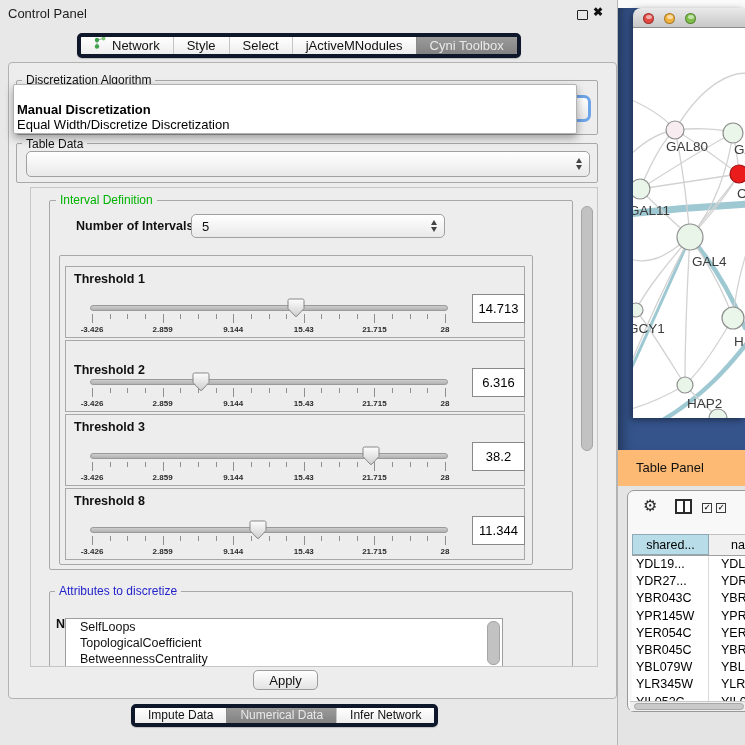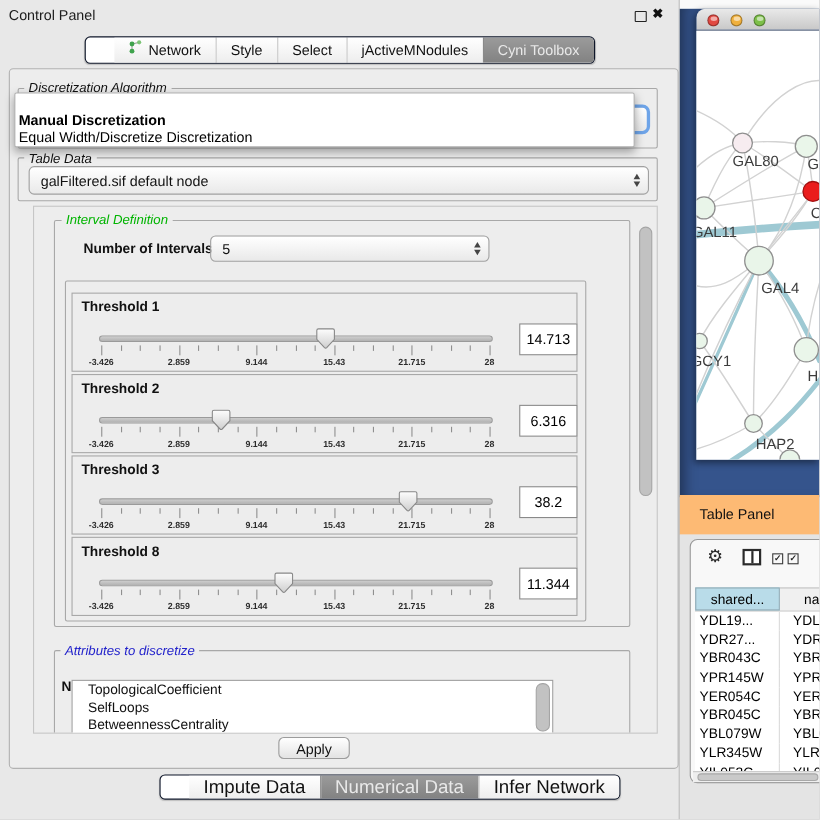--- a/index.html
+++ b/index.html
@@ -5,33 +5,33 @@
   html,body{margin:0;padding:0;background:#cfcfcf;}
   *{box-sizing:border-box;font-family:"Liberation Sans",sans-serif;}
   #app{position:relative;width:745px;height:745px;overflow:hidden;background:#e8e8e8;}
 
   
   #left{position:absolute;left:0;top:0;width:618px;height:745px;background:#e8e8e8;border-right:1px solid #b5b5b5;}
   .cp-title{position:absolute;left:8px;top:6px;font-size:13px;color:#1c1c1c;}
   .float-btn{position:absolute;left:577px;top:10px;width:11px;height:10px;border:1.5px solid #222;border-radius:1px;background:transparent;}
   .close-btn{position:absolute;left:593px;top:5px;font-size:12px;font-weight:bold;color:#111;}
 
-  .segbar{position:absolute;display:flex;border:1px solid #0f172a;border-radius:5px;overflow:hidden;background:#fff;box-shadow:0 1px 1px rgba(0,0,0,.18);padding-left:26px;}
+  .segbar{position:absolute;display:flex;border:4px solid #0f172a;border-radius:5px;overflow:hidden;background:#fff;box-shadow:0 1px 1px rgba(0,0,0,.18);}
   .seg{display:flex;align-items:center;gap:5px;padding:0 13px;background:linear-gradient(#ffffff,#ededed);color:#111;white-space:nowrap;}
   .seg+.seg{border-left:1px solid #c6c6c6;}
   .seg.sel{background:linear-gradient(#9b9b9b,#828282);color:#e9e9e9;border-left-color:#8a8a8a;}
   #topTabs{left:77px;top:33px;height:25px;font-size:13px;}
   #topTabs .seg{line-height:23px;}
-  #bottomTabs{left:145px;top:704px;height:23px;font-size:17px;}
+  #bottomTabs{left:131px;top:704px;height:23px;font-size:12px;}
   #bottomTabs .seg{line-height:21px;}
 
   #mainPanel{position:absolute;left:8px;top:62px;width:609px;height:637px;background:#ededed;border:1px solid #b2b2b2;border-radius:4px;}
 
   .group{position:absolute;border:1px solid #a8a8a8;border-radius:2px;}
-  .legend{position:absolute;background:#ededed;padding:0 4px;font-size:12px;color:#111;white-space:nowrap;font-style:italic;}
+  .legend{position:absolute;background:#ededed;padding:0 4px;font-size:12px;color:#111;white-space:nowrap;}
   .legend.green{color:#00b400;}
   .legend.blue{color:#2323cb;}
 
   .combo{position:absolute;background:linear-gradient(#ffffff,#e9e9e9);border:1px solid #a0a0a0;border-radius:5px;font-size:13px;color:#111;display:flex;align-items:center;padding:0 10px;}
   .stepper{position:absolute;right:7px;top:50%;transform:translateY(-50%);display:flex;flex-direction:column;gap:2px;}
   .arr-up{width:0;height:0;border-left:3.5px solid transparent;border-right:3.5px solid transparent;border-bottom:5px solid #444;}
   .arr-dn{width:0;height:0;border-left:3.5px solid transparent;border-right:3.5px solid transparent;border-top:5px solid #444;}
 
   #popup{position:absolute;left:13px;top:84px;width:564px;height:50px;background:#fff;border:1px solid #b2b2b2;border-radius:2px;box-shadow:0 4px 9px rgba(0,0,0,.35);z-index:50;}
   .pop-ph{position:absolute;left:0;top:2px;width:100%;text-align:center;color:#b5b5b5;font-size:12.5px;}
@@ -137,21 +137,20 @@
     <div id="focusRing"></div>
 
     <div id="popup">
       <div class="pop-it1">Manual Discretization</div>
       <div class="pop-it2">Equal Width/Discretize Discretization</div>
     </div>
 
     <div class="group" style="left:16px;top:143px;width:582px;height:40px;"></div>
     <div class="legend" style="left:22px;top:137px;">Table Data</div>
     <div class="combo" style="left:26px;top:151px;width:564px;height:26px;">
-      <span>galFiltered.sif default node</span>
       <span class="stepper">
           <span class="arr-up"></span>
           <span class="arr-dn"></span>
         </span>
     </div>
 
     <div id="viewport">
 
       <div class="group" style="left:18px;top:12px;width:524px;height:370px;"></div>
       <div class="legend green" style="left:25px;top:5px;">Interval Definition</div>
@@ -198,21 +197,21 @@
             <div class="tlab" style="left: 145.2px;">9.144</div>
             <div class="tlab" style="left: 215.8px;">15.43</div>
             <div class="tlab" style="left: 286.4px;">21.715</div>
             <div class="tlab" style="left: 357px;">28</div>
             <div class="thumb" style="left: 220.751px;"><svg width="18" height="20" viewBox="0 0 18 20">
                 <path d="M2.5 1 L15.5 1 Q17 1 17 2.5 L17 10.5 L10 18 Q9 19 8 18 L1 10.5 L1 2.5 Q1 1 2.5 1 Z" fill="url(#thumbgrad)" stroke="#878787"></path>
               </svg></div>
             <div class="vbox">14.713</div>
           </div>
           <div class="trow" style="top: 152px;">
-            <div class="blabel" style="left: 8px; top: 5px;">Threshold 2</div>
+            <div class="blabel" style="left: 8px; top: 22px;">Threshold 2</div>
             <div class="track"></div>
             <div class="ticks">
               <div class="tick" style="left: 0px; height: 9px;"></div>
               <div class="tick" style="left: 17.65px; height: 5px;"></div>
               <div class="tick" style="left: 35.3px; height: 5px;"></div>
               <div class="tick" style="left: 52.95px; height: 5px;"></div>
               <div class="tick" style="left: 70.6px; height: 9px;"></div>
               <div class="tick" style="left: 88.25px; height: 5px;"></div>
               <div class="tick" style="left: 105.9px; height: 5px;"></div>
               <div class="tick" style="left: 123.55px; height: 5px;"></div>
@@ -314,22 +313,22 @@
                 <path d="M2.5 1 L15.5 1 Q17 1 17 2.5 L17 10.5 L10 18 Q9 19 8 18 L1 10.5 L1 2.5 Q1 1 2.5 1 Z" fill="url(#thumbgrad)" stroke="#878787"></path>
               </svg></div>
             <div class="vbox">11.344</div>
           </div>
         </div>
 
       <div class="group" style="left:18px;top:403px;width:524px;height:85px;"></div>
       <div class="legend blue" style="left:24px;top:396px;">Attributes to discretize</div>
       <div class="blabel" style="left:25px;top:413px;margin-top:16px;">Numerical Attributes</div>
       <div id="attrList">
+          <div class="attr-it">SelfLoops</div>
           <div class="attr-it">TopologicalCoefficient</div>
-          <div class="attr-it">SelfLoops</div>
           <div class="attr-it">BetweennessCentrality</div>
         </div>
       <div class="vthumb" style="left:456px;top:433px;width:13px;height:44px;"></div>
 
       <div class="vthumb" style="left:550px;top:18px;width:12px;height:245px;"></div>
     </div>
 
     <div id="applyBtn">
         <span>Apply</span>
       </div>

